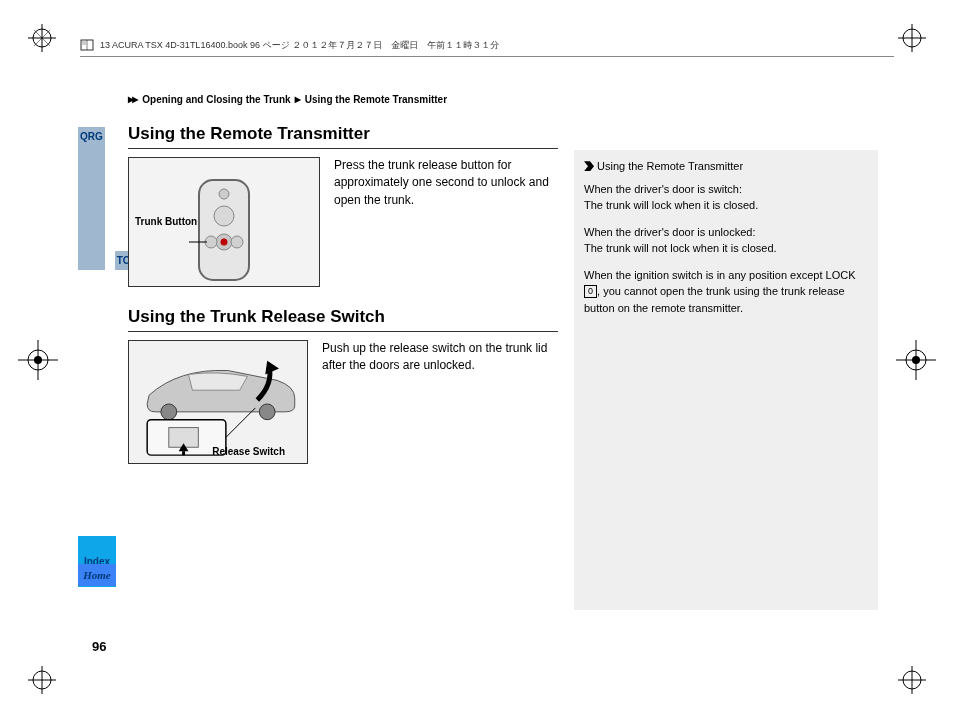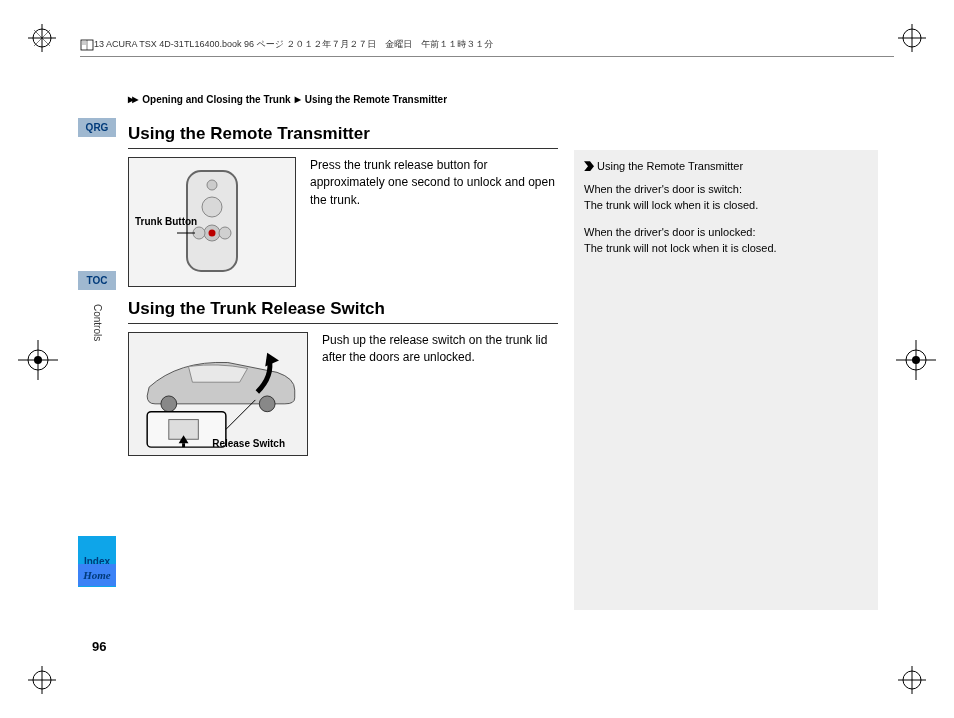--- a/index.html
+++ b/index.html
@@ -26,20 +26,22 @@
     .reg-left svg, .reg-right svg { width: 100%; height: 100%; }
 
     .header-line {
       position: absolute;
       top: 38px;
       left: 80px;
       right: 80px;
       font-size: 9px;
       color: #333;
       display: flex;
+      align-items: center;
+      gap: 6px;
     }
     .header-icon { width: 14px; height: 14px; flex: 0 0 auto; }
     .header-rule {
       position: absolute;
       top: 56px;
       left: 80px;
       right: 60px;
       border-top: 1px solid #888;
     }
     .breadcrumb {
@@ -50,24 +52,24 @@
       font-weight: 600;
       display: flex;
       align-items: center;
       gap: 4px;
     }
     .breadcrumb .arrow { font-size: 8px; letter-spacing: -2px; margin-right: 2px; }
 
     .sidebar {
       position: absolute;
       left: 78px;
-      top: 118px;
+      top: 127px;
       width: 38px;
       display: flex;
-      flex-direction: column;
+      flex-direction: row;
       gap: 10px;
     }
     .side-btn {
       background: #9fb8d0;
       color: #003a7a;
       text-align: center;
       font-size: 10px;
       font-weight: 700;
       padding: 4px 2px;
       cursor: pointer;
@@ -133,24 +135,24 @@
       width: 430px;
       align-items: flex-start;
     }
     .figure {
       border: 1px solid #333;
       background: #f3f3f3;
       flex: 0 0 auto;
       position: relative;
     }
     .fig-remote {
-      width: 168px;
+      width: 192px;
       height: 130px;
       display: flex;
-      align-items: center;
+      align-items: flex-end;
       justify-content: center;
     }
     .remote-svg { width: 70px; height: 110px; }
     .fig-label {
       position: absolute;
       left: 6px;
       top: 58px;
       font-size: 10px;
       font-weight: 700;
       line-height: 1.1;
@@ -165,21 +167,21 @@
       right: 22px;
       bottom: 6px;
       font-size: 10px;
       font-weight: 700;
       padding-left: 11px;
     }
     .body-text {
       font-size: 12px;
       line-height: 1.45;
     }
-    .section-2 { margin-top: 12px; }
+    .section-2 { margin-top: 20px; }
 
     .side-panel {
       position: absolute;
       left: 574px;
       top: 150px;
       right: 76px;
       background: #efefef;
       padding: 8px 10px 60px 10px;
       font-size: 11px;
       line-height: 1.5;
@@ -347,15 +349,18 @@
     <span>Using the Remote Transmitter</span>
   </div>
   <p>
     <span>When the driver's door is switch:</span><br>
     <span>The trunk will lock when it is closed.</span>
   </p>
   <p>
     <span>When the driver's door is unlocked:</span><br>
     <span>The trunk will not lock when it is closed.</span>
   </p>
+  <p>
+    <span>When the ignition switch is in any position except LOCK </span><span class="lock-box">0</span><span>, you cannot open the trunk using the trunk release button on the remote transmitter.</span>
+  </p>
 </div>
 
 <div class="page-num">96</div>
 
 </body></html>

